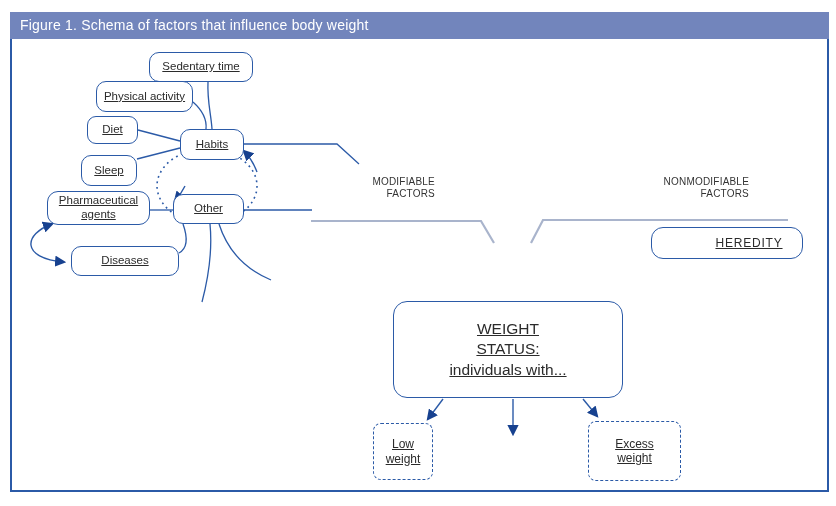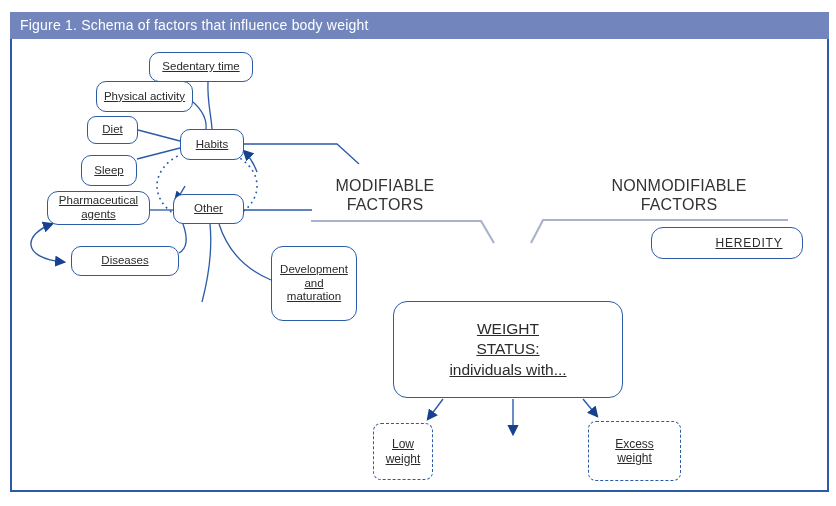--- a/index.html
+++ b/index.html
@@ -13,21 +13,21 @@
   svg.layer{position:absolute;left:0;top:0;pointer-events:none;}
   .conn{stroke:var(--line-blue,#2b5aa7);stroke-width:1.3;fill:none;}
   .arrowline{stroke:var(--line-blue,#2b5aa7);stroke-width:1.4;fill:none;}
   .dotted{stroke:var(--line-blue,#2b5aa7);stroke-width:1.6;fill:none;stroke-dasharray:1.8 3.8;}
   .funnel{stroke:var(--funnel-gray,#a9b4cc);stroke-width:2.2;fill:none;}
   .node{position:absolute;box-sizing:border-box;background:#fff;
         border:1.4px solid var(--border-blue,#2b5aa7);
         display:flex;align-items:center;justify-content:center;text-align:center;
         color:var(--text-dark,#2b2b2b);font-size:11.5px;line-height:1.18;white-space:pre-line;text-decoration:underline;}
   .node.dashed{border-style:dashed;}
-  .factor-label{position:absolute;text-align:center;color:#333;font-size:16px;
+  .factor-label{position:absolute;text-align:right;color:#333;font-size:10px;
                 line-height:1.2;white-space:pre-line;letter-spacing:.2px;}
 </style>
 </head>
 <body>
 
 <div class="canvas">
 
   <div class="frame"></div>
   <div class="titlebar">
     <span>Figure 1. Schema of factors that influence body weight</span>
@@ -86,23 +86,20 @@
   <div class="node" style="left:180px;top:129px;width:64px;height:31px;border-radius:10px;">Habits</div>
 
   <div class="node" style="left:47px;top:191px;width:103px;height:34px;border-radius:11px;">Pharmaceutical
 agents</div>
 
   <div class="node" style="left:173px;top:194px;width:71px;height:30px;border-radius:10px;">Other</div>
 
   <div class="node" style="left:71px;top:246px;width:108px;height:30px;border-radius:10px;">Diseases</div>
 
 
-  <div class="node" style="left:271px;top:246px;width:86px;height:75px;border-radius:12px;">Development
-and
-maturation</div>
 
   <div class="factor-label" style="left:335px;top:176px;width:100px;">MODIFIABLE
 FACTORS</div>
 
   <div class="factor-label" style="left:609px;top:176px;width:140px;">NONMODIFIABLE
 FACTORS</div>
 
   <div class="node" style="left:651px;top:227px;width:152px;height:32px;border-radius:12px;font-size:12px;letter-spacing:.8px;padding-left:44px;">HEREDITY</div>
 
 

